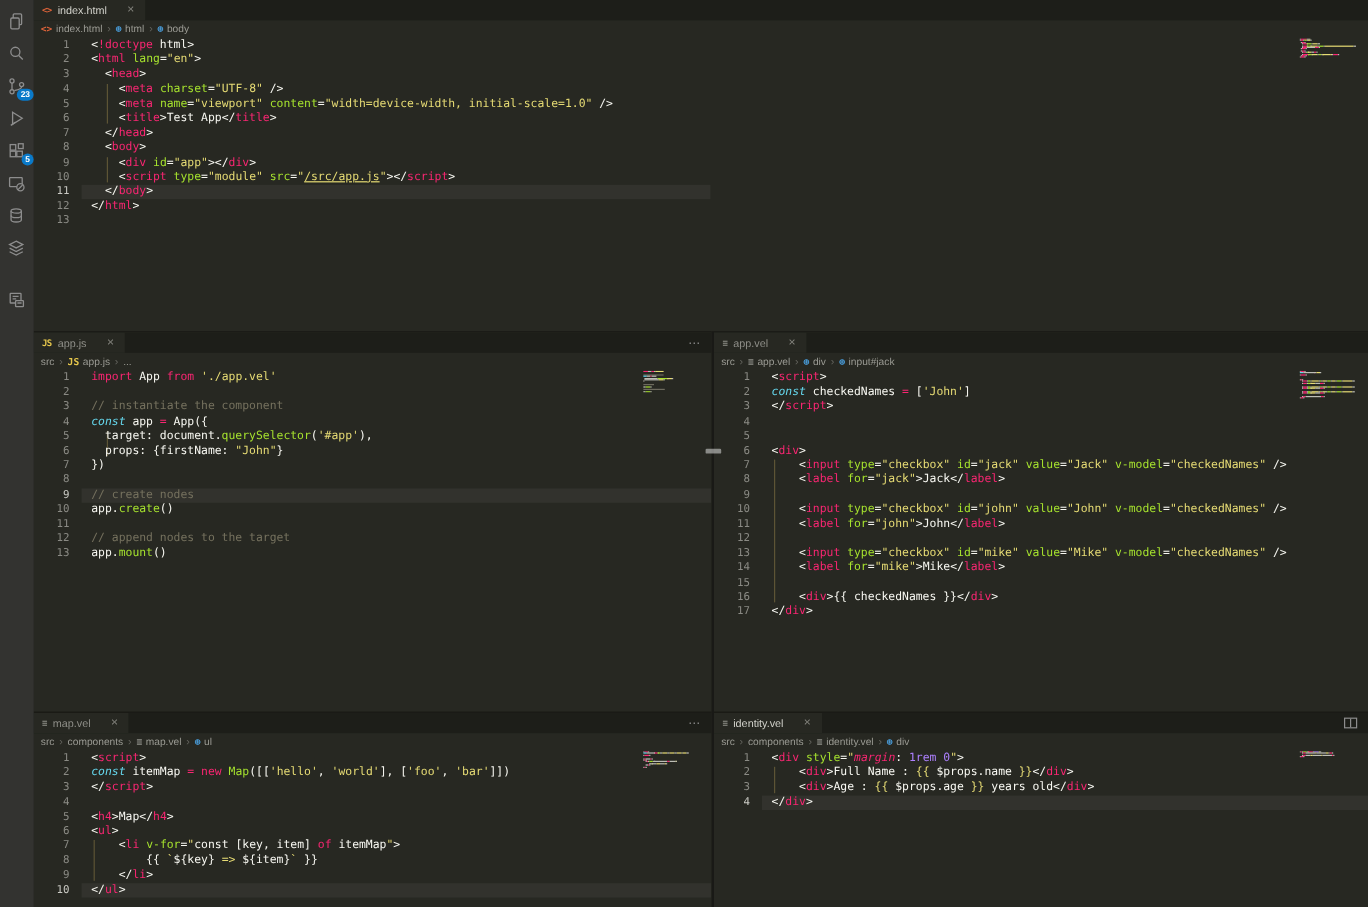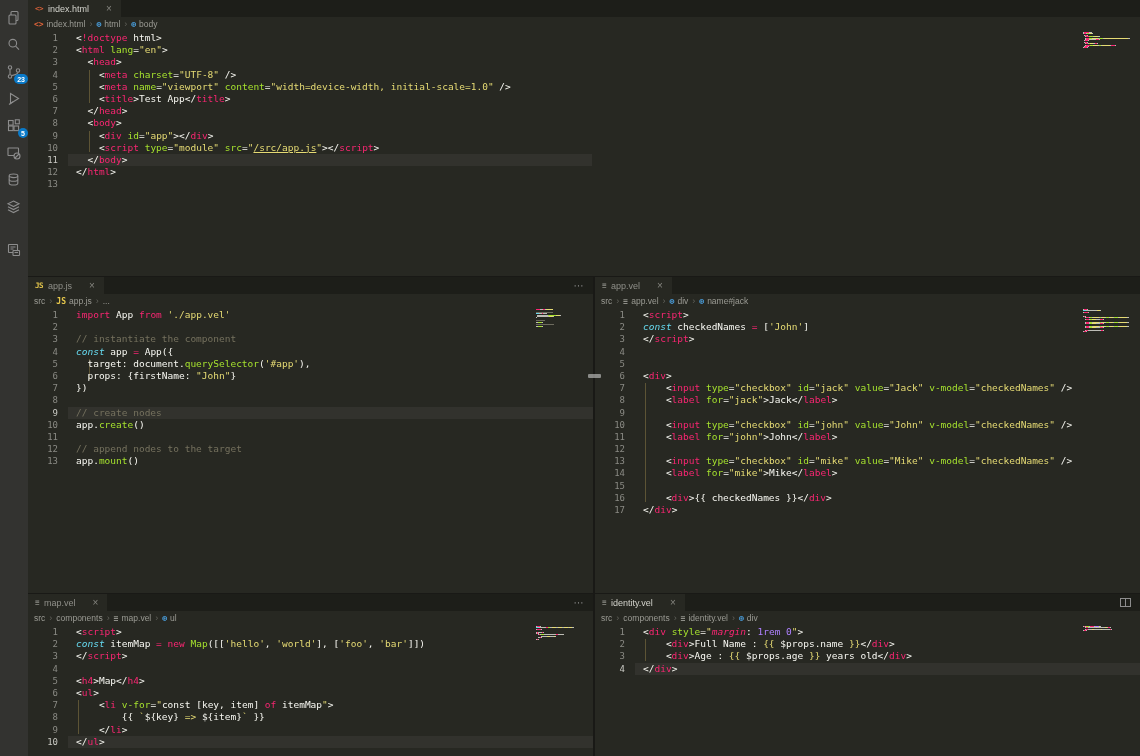--- a/index.html
+++ b/index.html
@@ -352,21 +352,21 @@
       <div class="breadcrumb">
           <span class="bitem">src</span>
           <span class="bsep">›</span>
           <span class="bicon" style="color: rgb(143, 143, 137);">≡</span>
           <span class="bitem">app.vel</span>
           <span class="bsep">›</span>
           <span class="bicon" style="color: rgb(74, 160, 224);">⊕</span>
           <span class="bitem">div</span>
           <span class="bsep">›</span>
           <span class="bicon" style="color: rgb(74, 160, 224);">⊕</span>
-          <span class="bitem">name#jack</span>
+          <span class="bitem">input#jack</span>
         </div>
       <div class="code">
         <div class="lines"><div class="cl"><span class="ln">1</span><span class="lc"><span class="tk-p">&lt;</span><span class="tk-t">script</span><span class="tk-p">&gt;</span></span></div><div class="cl"><span class="ln">2</span><span class="lc"><span class="tk-kc">const</span><span class="tk-p"> checkedNames </span><span class="tk-k">=</span><span class="tk-p"> [</span><span class="tk-s">'John'</span><span class="tk-p">]</span></span></div><div class="cl"><span class="ln">3</span><span class="lc"><span class="tk-p">&lt;/</span><span class="tk-t">script</span><span class="tk-p">&gt;</span></span></div><div class="cl"><span class="ln">4</span><span class="lc"></span></div><div class="cl"><span class="ln">5</span><span class="lc"></span></div><div class="cl"><span class="ln">6</span><span class="lc"><span class="tk-p">&lt;</span><span class="tk-t">div</span><span class="tk-p">&gt;</span></span></div><div class="cl"><span class="ln">7</span><span class="lc"><span class="tk-p">    &lt;</span><span class="tk-t">input</span><span class="tk-p"> </span><span class="tk-a">type</span><span class="tk-p">=</span><span class="tk-s">"checkbox"</span><span class="tk-p"> </span><span class="tk-a">id</span><span class="tk-p">=</span><span class="tk-s">"jack"</span><span class="tk-p"> </span><span class="tk-a">value</span><span class="tk-p">=</span><span class="tk-s">"Jack"</span><span class="tk-p"> </span><span class="tk-a">v-model</span><span class="tk-p">=</span><span class="tk-s">"checkedNames"</span><span class="tk-p"> /&gt;</span></span></div><div class="cl"><span class="ln">8</span><span class="lc"><span class="tk-p">    &lt;</span><span class="tk-t">label</span><span class="tk-p"> </span><span class="tk-a">for</span><span class="tk-p">=</span><span class="tk-s">"jack"</span><span class="tk-p">&gt;Jack&lt;/</span><span class="tk-t">label</span><span class="tk-p">&gt;</span></span></div><div class="cl"><span class="ln">9</span><span class="lc"></span></div><div class="cl"><span class="ln">10</span><span class="lc"><span class="tk-p">    &lt;</span><span class="tk-t">input</span><span class="tk-p"> </span><span class="tk-a">type</span><span class="tk-p">=</span><span class="tk-s">"checkbox"</span><span class="tk-p"> </span><span class="tk-a">id</span><span class="tk-p">=</span><span class="tk-s">"john"</span><span class="tk-p"> </span><span class="tk-a">value</span><span class="tk-p">=</span><span class="tk-s">"John"</span><span class="tk-p"> </span><span class="tk-a">v-model</span><span class="tk-p">=</span><span class="tk-s">"checkedNames"</span><span class="tk-p"> /&gt;</span></span></div><div class="cl"><span class="ln">11</span><span class="lc"><span class="tk-p">    &lt;</span><span class="tk-t">label</span><span class="tk-p"> </span><span class="tk-a">for</span><span class="tk-p">=</span><span class="tk-s">"john"</span><span class="tk-p">&gt;John&lt;/</span><span class="tk-t">label</span><span class="tk-p">&gt;</span></span></div><div class="cl"><span class="ln">12</span><span class="lc"></span></div><div class="cl"><span class="ln">13</span><span class="lc"><span class="tk-p">    &lt;</span><span class="tk-t">input</span><span class="tk-p"> </span><span class="tk-a">type</span><span class="tk-p">=</span><span class="tk-s">"checkbox"</span><span class="tk-p"> </span><span class="tk-a">id</span><span class="tk-p">=</span><span class="tk-s">"mike"</span><span class="tk-p"> </span><span class="tk-a">value</span><span class="tk-p">=</span><span class="tk-s">"Mike"</span><span class="tk-p"> </span><span class="tk-a">v-model</span><span class="tk-p">=</span><span class="tk-s">"checkedNames"</span><span class="tk-p"> /&gt;</span></span></div><div class="cl"><span class="ln">14</span><span class="lc"><span class="tk-p">    &lt;</span><span class="tk-t">label</span><span class="tk-p"> </span><span class="tk-a">for</span><span class="tk-p">=</span><span class="tk-s">"mike"</span><span class="tk-p">&gt;Mike&lt;/</span><span class="tk-t">label</span><span class="tk-p">&gt;</span></span></div><div class="cl"><span class="ln">15</span><span class="lc"></span></div><div class="cl"><span class="ln">16</span><span class="lc"><span class="tk-p">    &lt;</span><span class="tk-t">div</span><span class="tk-p">&gt;{{ checkedNames }}&lt;/</span><span class="tk-t">div</span><span class="tk-p">&gt;</span></span></div><div class="cl"><span class="ln">17</span><span class="lc"><span class="tk-p">&lt;/</span><span class="tk-t">div</span><span class="tk-p">&gt;</span></span></div><div class="guide" style="left: 50px; top: 75.2px; height: 119px;"></div></div>
         <div class="minimap">
             <div class="mm-l">
               <span style="width: 0.62px; background: rgb(189, 189, 182);"></span>
               <span style="width: 3.72px; background: rgb(249, 38, 114);"></span>
               <span style="width: 0.62px; background: rgb(189, 189, 182);"></span>
             </div>
             <div class="mm-l">

